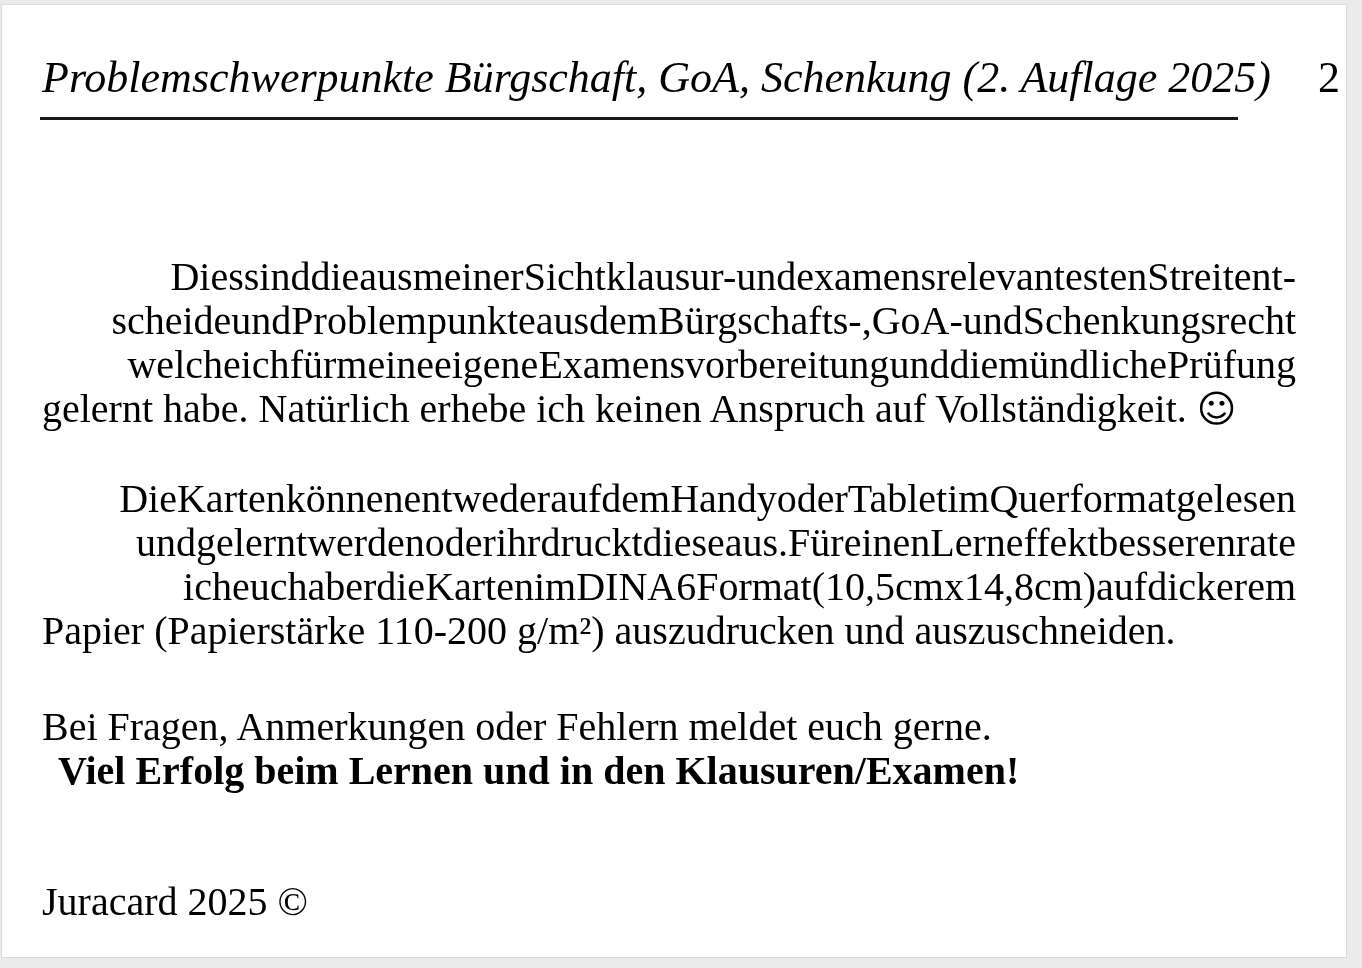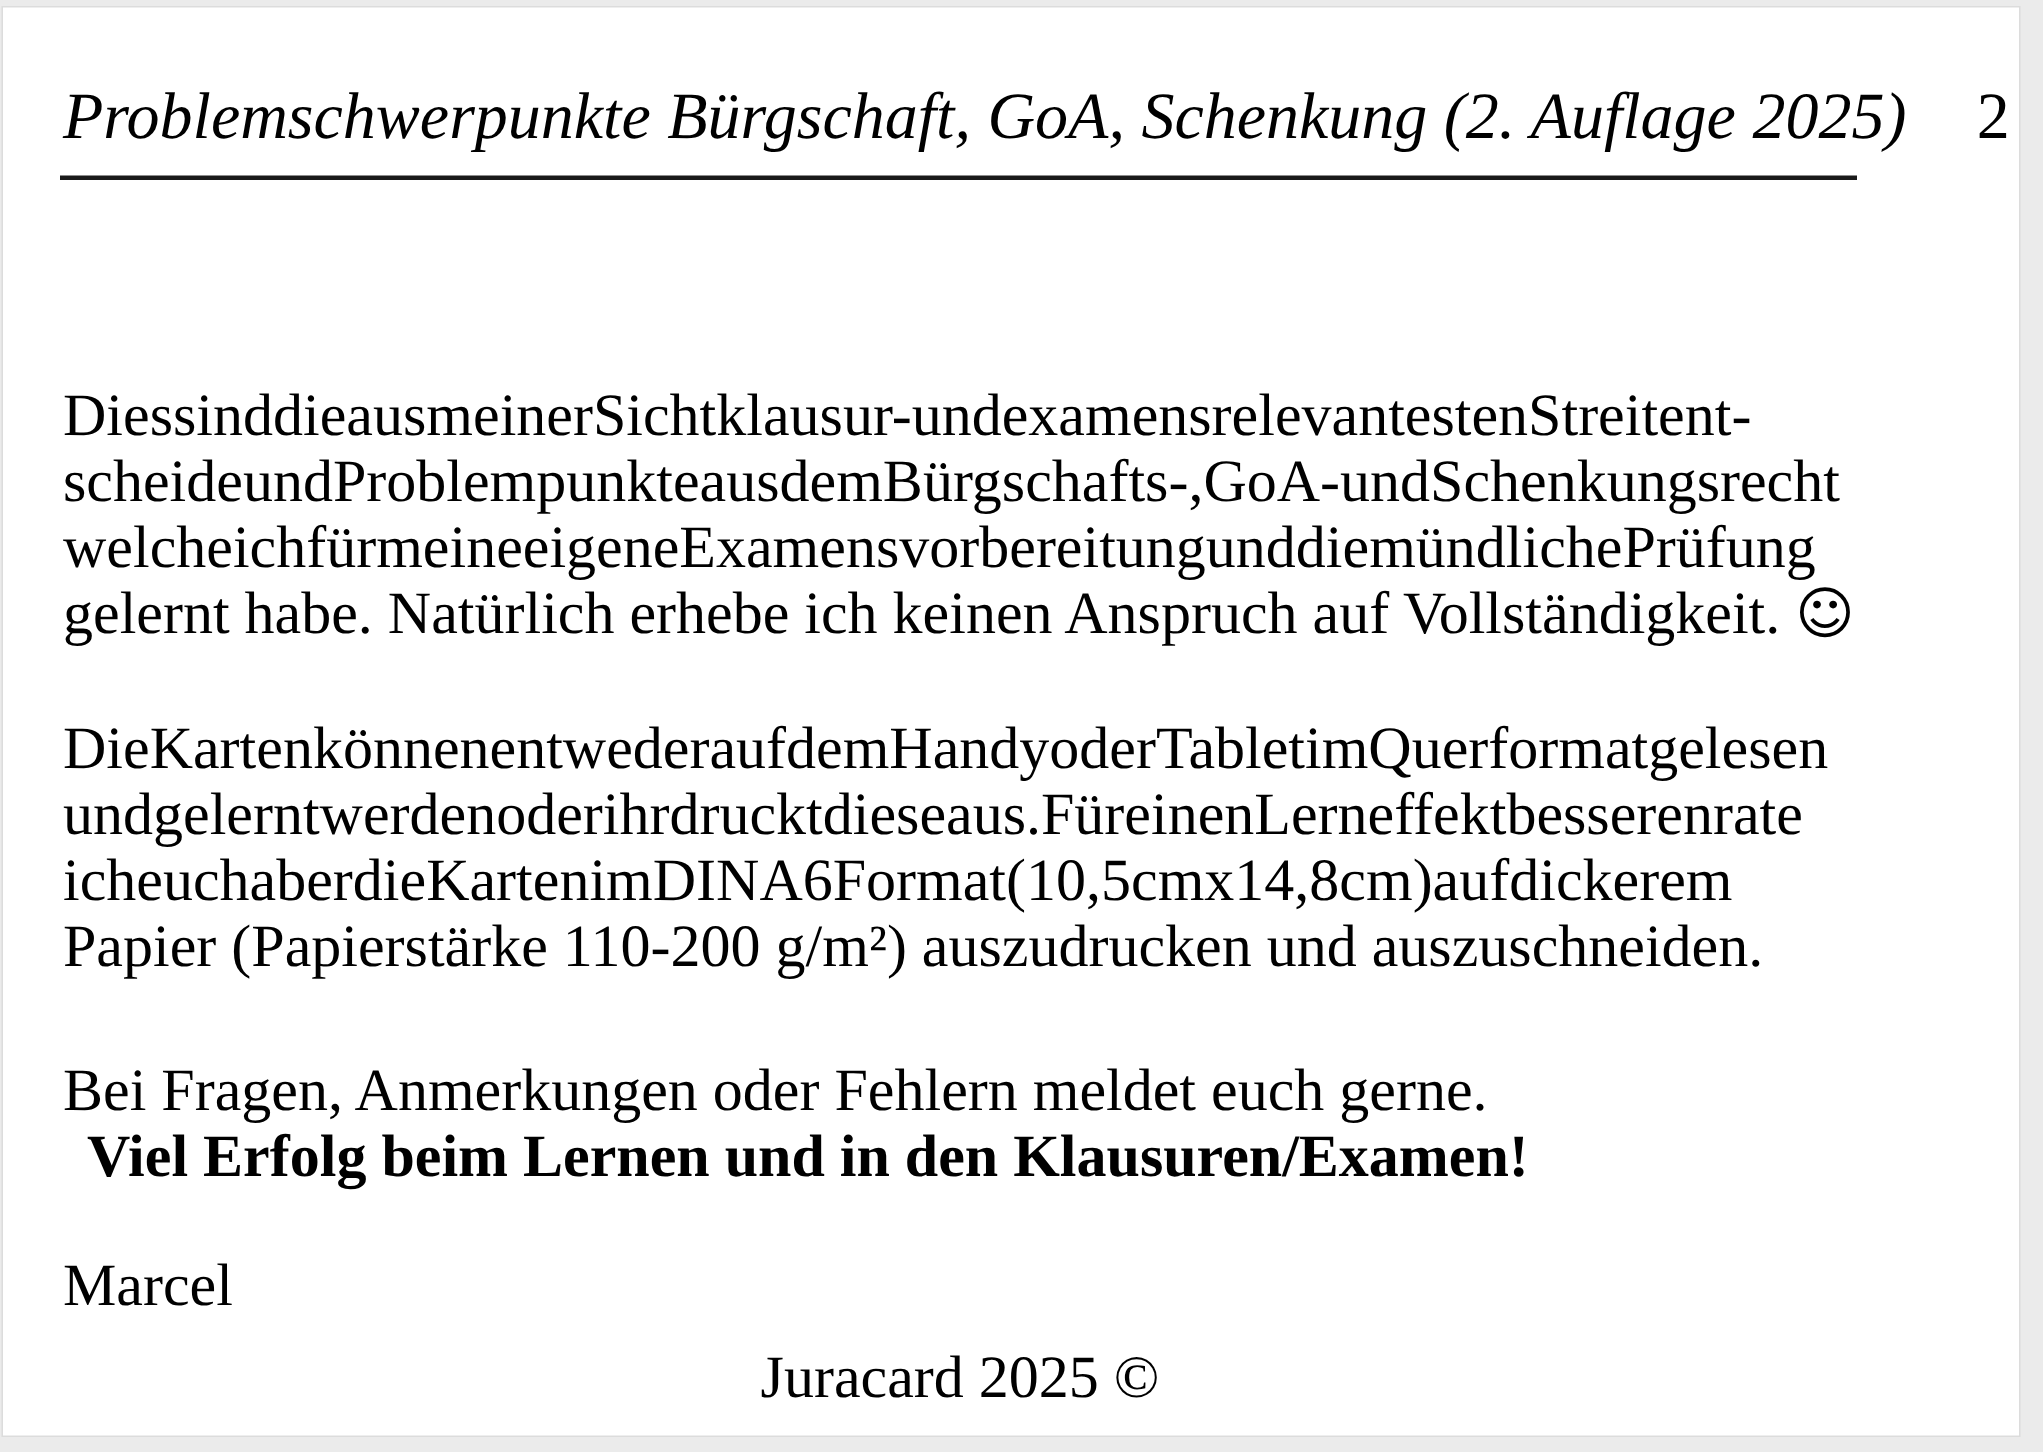--- a/index.html
+++ b/index.html
@@ -52,34 +52,33 @@
   .textblock {
     position: absolute;
     left: 40px;
     width: 1254px;
     font-size: 40px;
     line-height: 44px;
   }
   .line { height: 44px; white-space: pre; }
   .line.just {
     display: flex;
-    justify-content: flex-start;
+    justify-content: flex-end;
     white-space: nowrap;
   }
   .line.bold { font-weight: bold; margin-left: 16px; }
   .greeting   { top: 156px; }
   .para-0     { top: 250px; }
   .para-1     { top: 472px; }
   .para-2     { top: 700px; }
   .signature  { top: 830px; }
   .credit     {
     top: 875px;
     width: 1196px;
-    text-align: center;
-    margin-top: 16px;
+    text-align: left;
   }
   .smiley {
     font-family: "DejaVu Sans", sans-serif;
     font-size: 38px;
   }
 </style>
 </head>
 <body>
 
 <div class="page">
@@ -177,17 +176,16 @@
         <span>auf</span>
         <span>dickerem</span>
       </div>
       <div class="line">Papier (Papierstärke 110-200 g/m²) auszudrucken und auszuschneiden.</div>
     </div>
   <div class="textblock para-2">
       <div class="line">Bei Fragen, Anmerkungen oder Fehlern meldet euch gerne.</div>
       <div class="line bold">Viel Erfolg beim Lernen und in den Klausuren/Examen!</div>
     </div>
 
-  <div class="textblock signature line">Marcel</div>
 
   <div class="textblock credit line">Juracard 2025 ©</div>
 
 </div>
 
 </body></html>

